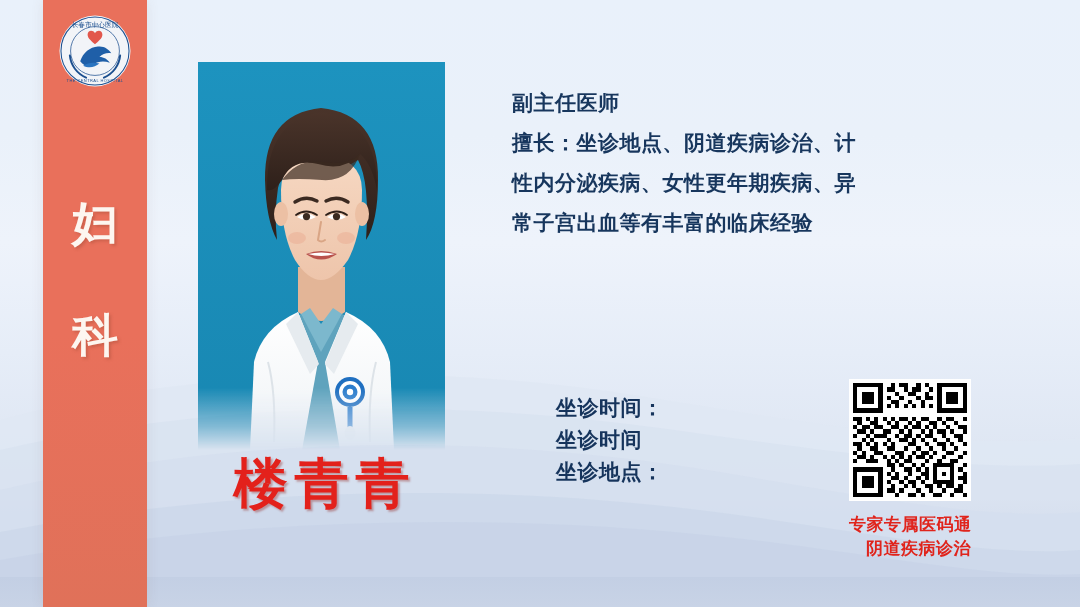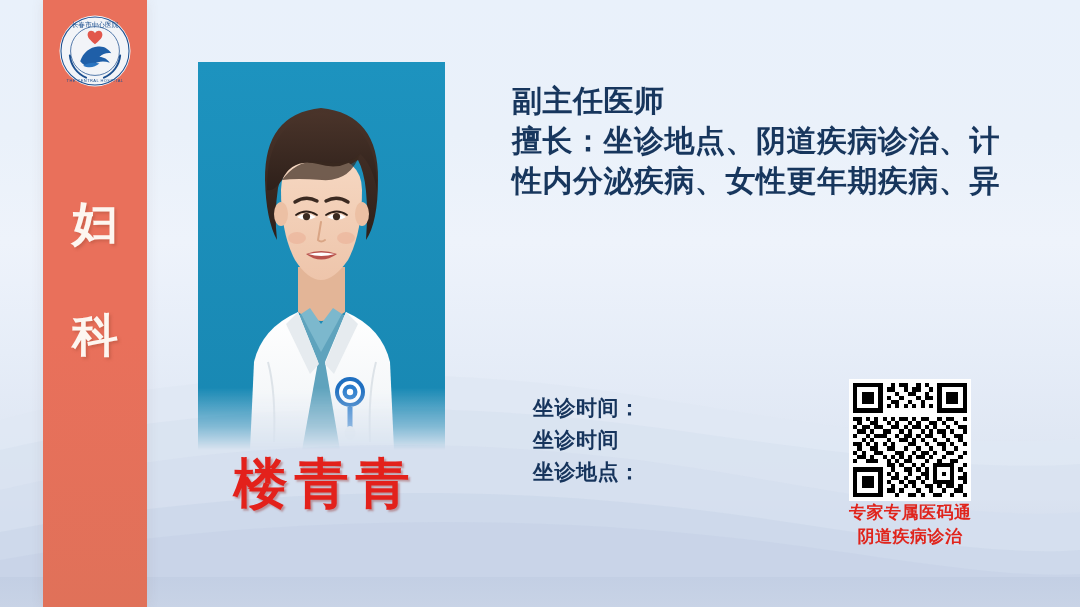--- a/index.html
+++ b/index.html
@@ -111,33 +111,33 @@
     white-space: nowrap;
   }
 
   
   #bio {
     position: absolute;
     left: 512px;
     top: 83px;
     width: 470px;
     color: #17365d;
-    font-size: 30px;
+    font-size: 21px;
     font-weight: bold;
     line-height: 40px;
     letter-spacing: 0.5px;
-    font-family: Liberation Mono, monospace;
+    font-family: Liberation Sans, sans-serif;
   }
   #bio .line { white-space: nowrap; }
   #bio .title-line { margin-bottom: 0; }
 
   
   #schedule {
     position: absolute;
-    left: 533px;
+    left: 556px;
     top: 392px;
     color: #16345c;
     font-size: 21px;
     font-weight: bold;
     line-height: 32px;
     letter-spacing: 0.5px;
     font-family: "Liberation Serif", "DejaVu Serif", serif;
   }
   #schedule .line { white-space: nowrap; }
 
@@ -151,21 +151,22 @@
   #qr-code {
     width: 122px;
     height: 122px;
     background: #ffffff;
     padding: 0;
     box-sizing: border-box;
     display: block;
   }
   #qr-code svg { display: block; width: 122px; height: 122px; }
   #qr-caption {
-    text-align: center;
+    margin-top: 12px;
+    text-align: right;
     color: #e0241c;
     font-size: 17px;
     font-weight: bold;
     line-height: 24px;
     letter-spacing: 0.5px;
     font-family: "Liberation Serif", "DejaVu Serif", serif;
   }
   #qr-caption .line { white-space: nowrap; }
 </style>
 </head>
@@ -307,20 +308,21 @@
       </svg>
     </div>
   </div>
 
   <div id="doctor-name">楼青青</div>
 
   <div id="bio">
     <div class="line title-line">副主任医师</div>
     <div class="line">擅长：坐诊地点、阴道疾病诊治、计</div>
     <div class="line">性内分泌疾病、女性更年期疾病、异</div>
+    <div class="line">常子宫出血等有丰富的临床经验</div>
   </div>
 
   <div id="schedule">
     <div class="line">坐诊时间：</div>
     <div class="line">坐诊时间</div>
     <div class="line">坐诊地点：</div>
   </div>
 
   <div id="qr-block">
     <div id="qr-code">

